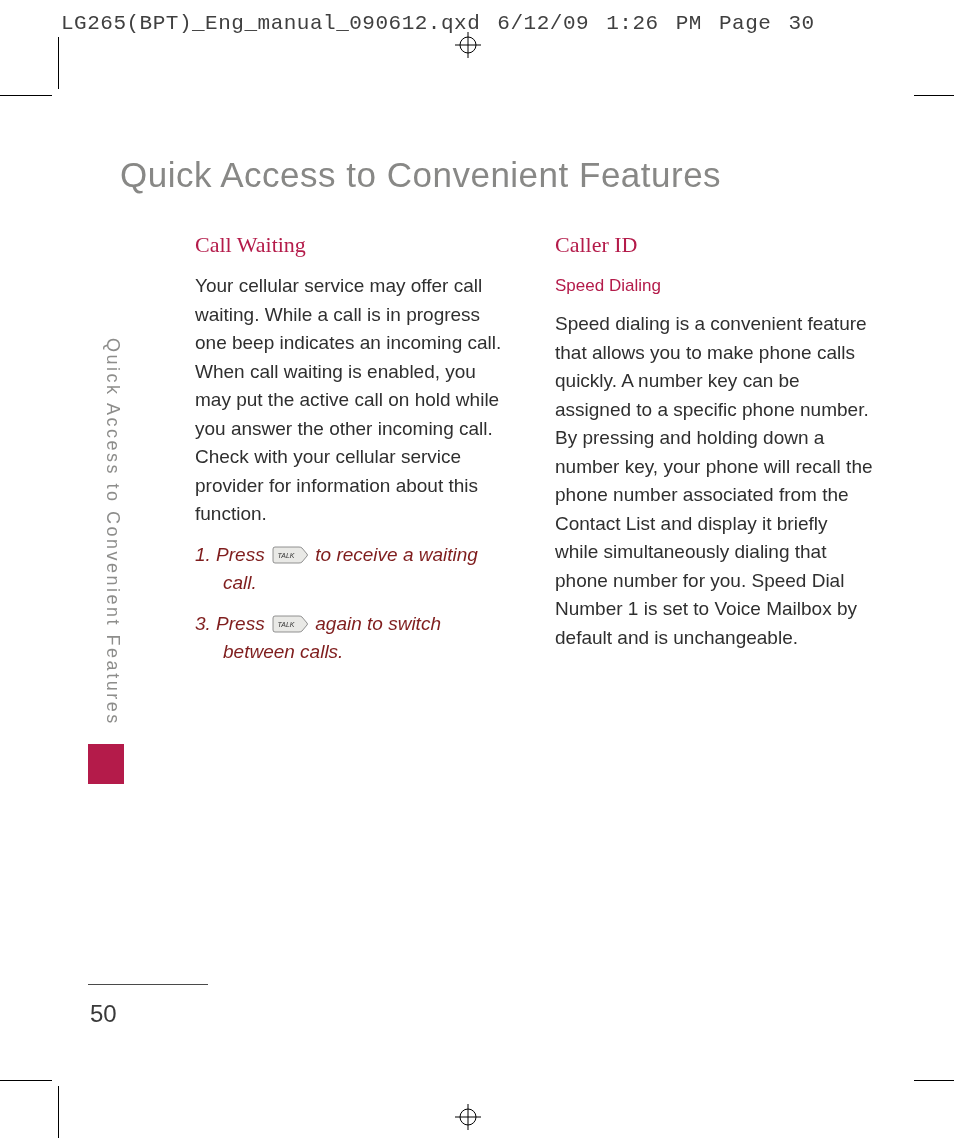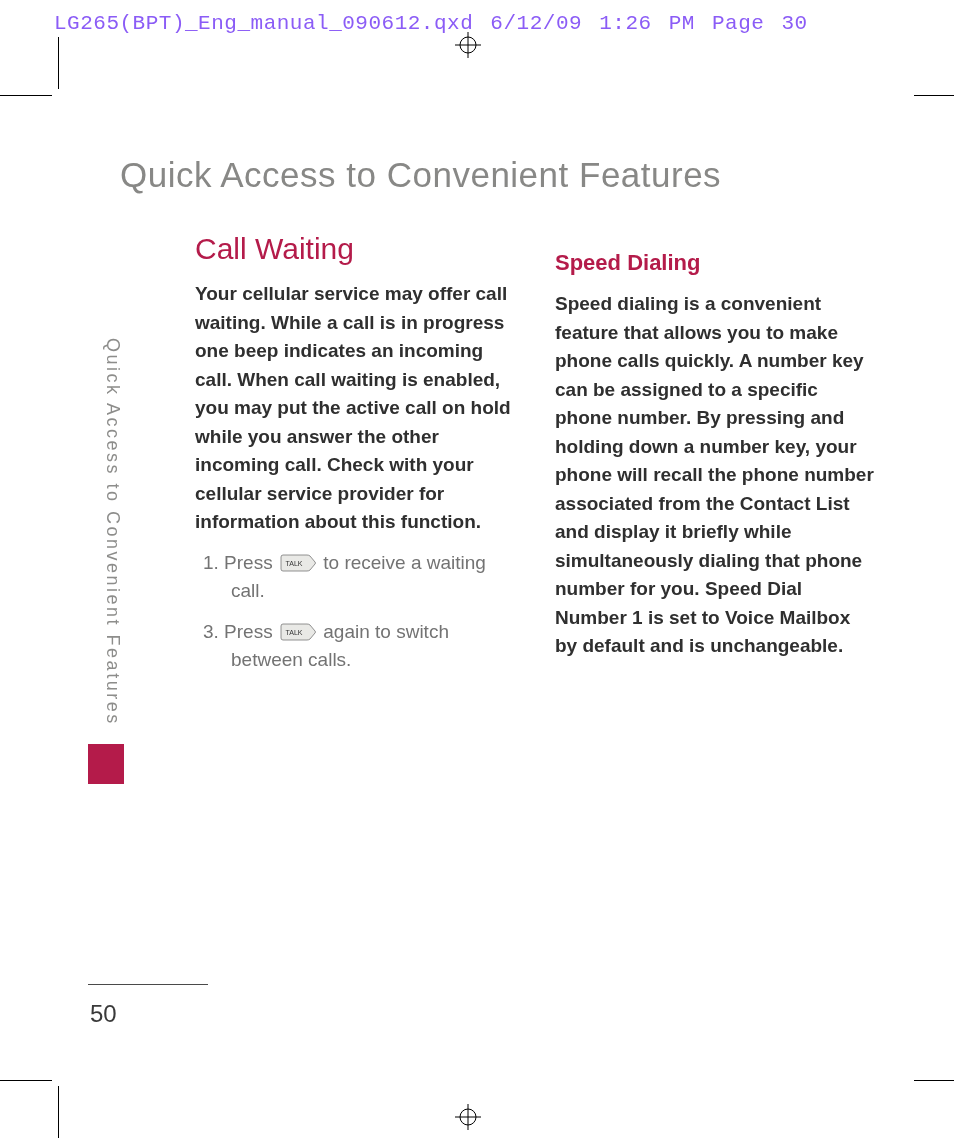--- a/index.html
+++ b/index.html
@@ -8,25 +8,25 @@
     width: 954px;
     height: 1145px;
     background: #fff;
     font-family: "Lucida Grande", "Lucida Sans", Arial, sans-serif;
     color: #383838;
     position: relative;
   }
   .header-bar {
     position: absolute;
     top: 12px;
-    left: 54px;
+    left: 61px;
     font-family: "Courier New", monospace;
     font-size: 21px;
     letter-spacing: 0.5px;
-    color: #8b5cf6;
+    color: #404040;
     word-spacing: 4px;
   }
   .crop-top-left-h { position: absolute; top: 95px; left: 0; width: 52px; border-top: 1.5px solid #000; }
   .crop-top-left-v { position: absolute; top: 37px; left: 58px; height: 52px; border-left: 1.5px solid #000; }
   .crop-top-right-h { position: absolute; top: 95px; right: 0; width: 40px; border-top: 1.5px solid #000; }
   .crop-bot-left-h { position: absolute; top: 1080px; left: 0; width: 52px; border-top: 1.5px solid #000; }
   .crop-bot-left-v { position: absolute; top: 1086px; left: 58px; height: 52px; border-left: 1.5px solid #000; }
   .crop-bot-right-h { position: absolute; top: 1080px; right: 0; width: 40px; border-top: 1.5px solid #000; }
   .reg-top {
     position: absolute;
@@ -91,44 +91,45 @@
     left: 195px;
     width: 680px;
     display: flex;
     gap: 40px;
   }
   .col {
     width: 320px;
   }
   .sect-head {
     color: #b41b4a;
-    font-size: 30px;
+    font-size: 22px;
     margin: 0 0 14px 0;
     font-weight: 500;
+    font-family: Liberation Serif, serif;
   }
   .sect-head2 {
     color: #b41b4a;
-    font-size: 22px;
+    font-size: 17px;
     margin: 18px 0 14px 0;
-    font-weight: 700;
+    font-weight: 400;
   }
   .para {
     font-size: 19px;
     line-height: 1.5;
     margin: 0 0 12px 0;
     color: #2f2f2f;
-    font-weight: bold;
   }
   .step {
     font-size: 19px;
     line-height: 1.5;
-    margin: 0 0 12px 8px;
+    margin: 0 0 12px 0;
     padding-left: 28px;
     text-indent: -28px;
-    color: #737373;
+    color: #7f1d1d;
+    font-style: italic;
   }
   .talk-key {
     display: inline-block;
     vertical-align: middle;
     text-indent: 0;
     margin: 0 2px;
   }
   .talk-key svg { display: block; }
 </style>
 </head>
@@ -184,16 +185,17 @@
         <svg width="36" height="18" viewBox="0 0 36 18">
           <path d="M1 3 Q1 1 3 1 L27 1 Q29 1 30 2 L35 8 Q36 9 35 10 L30 16 Q29 17 27 17 L3 17 Q1 17 1 15 Z" fill="#e9e9e6" stroke="#777" stroke-width="0.8"></path>
           <text x="14" y="12" font-size="7" font-family="Arial" fill="#333" text-anchor="middle">TALK</text>
         </svg>
       </span>
       <span>again to switch between calls.</span>
     </p>
   </div>
 
   <div class="col">
+    <div class="sect-head">Caller ID</div>
     <div class="sect-head2">Speed Dialing</div>
     <p class="para">Speed dialing is a convenient feature that allows you to make phone calls quickly. A number key can be assigned to a specific phone number. By pressing and holding down a number key, your phone will recall the phone number associated from the Contact List and display it briefly while simultaneously dialing that phone number for you. Speed Dial Number 1 is set to Voice Mailbox by default and is unchangeable.</p>
   </div>
 </div>
 
 </body></html>

